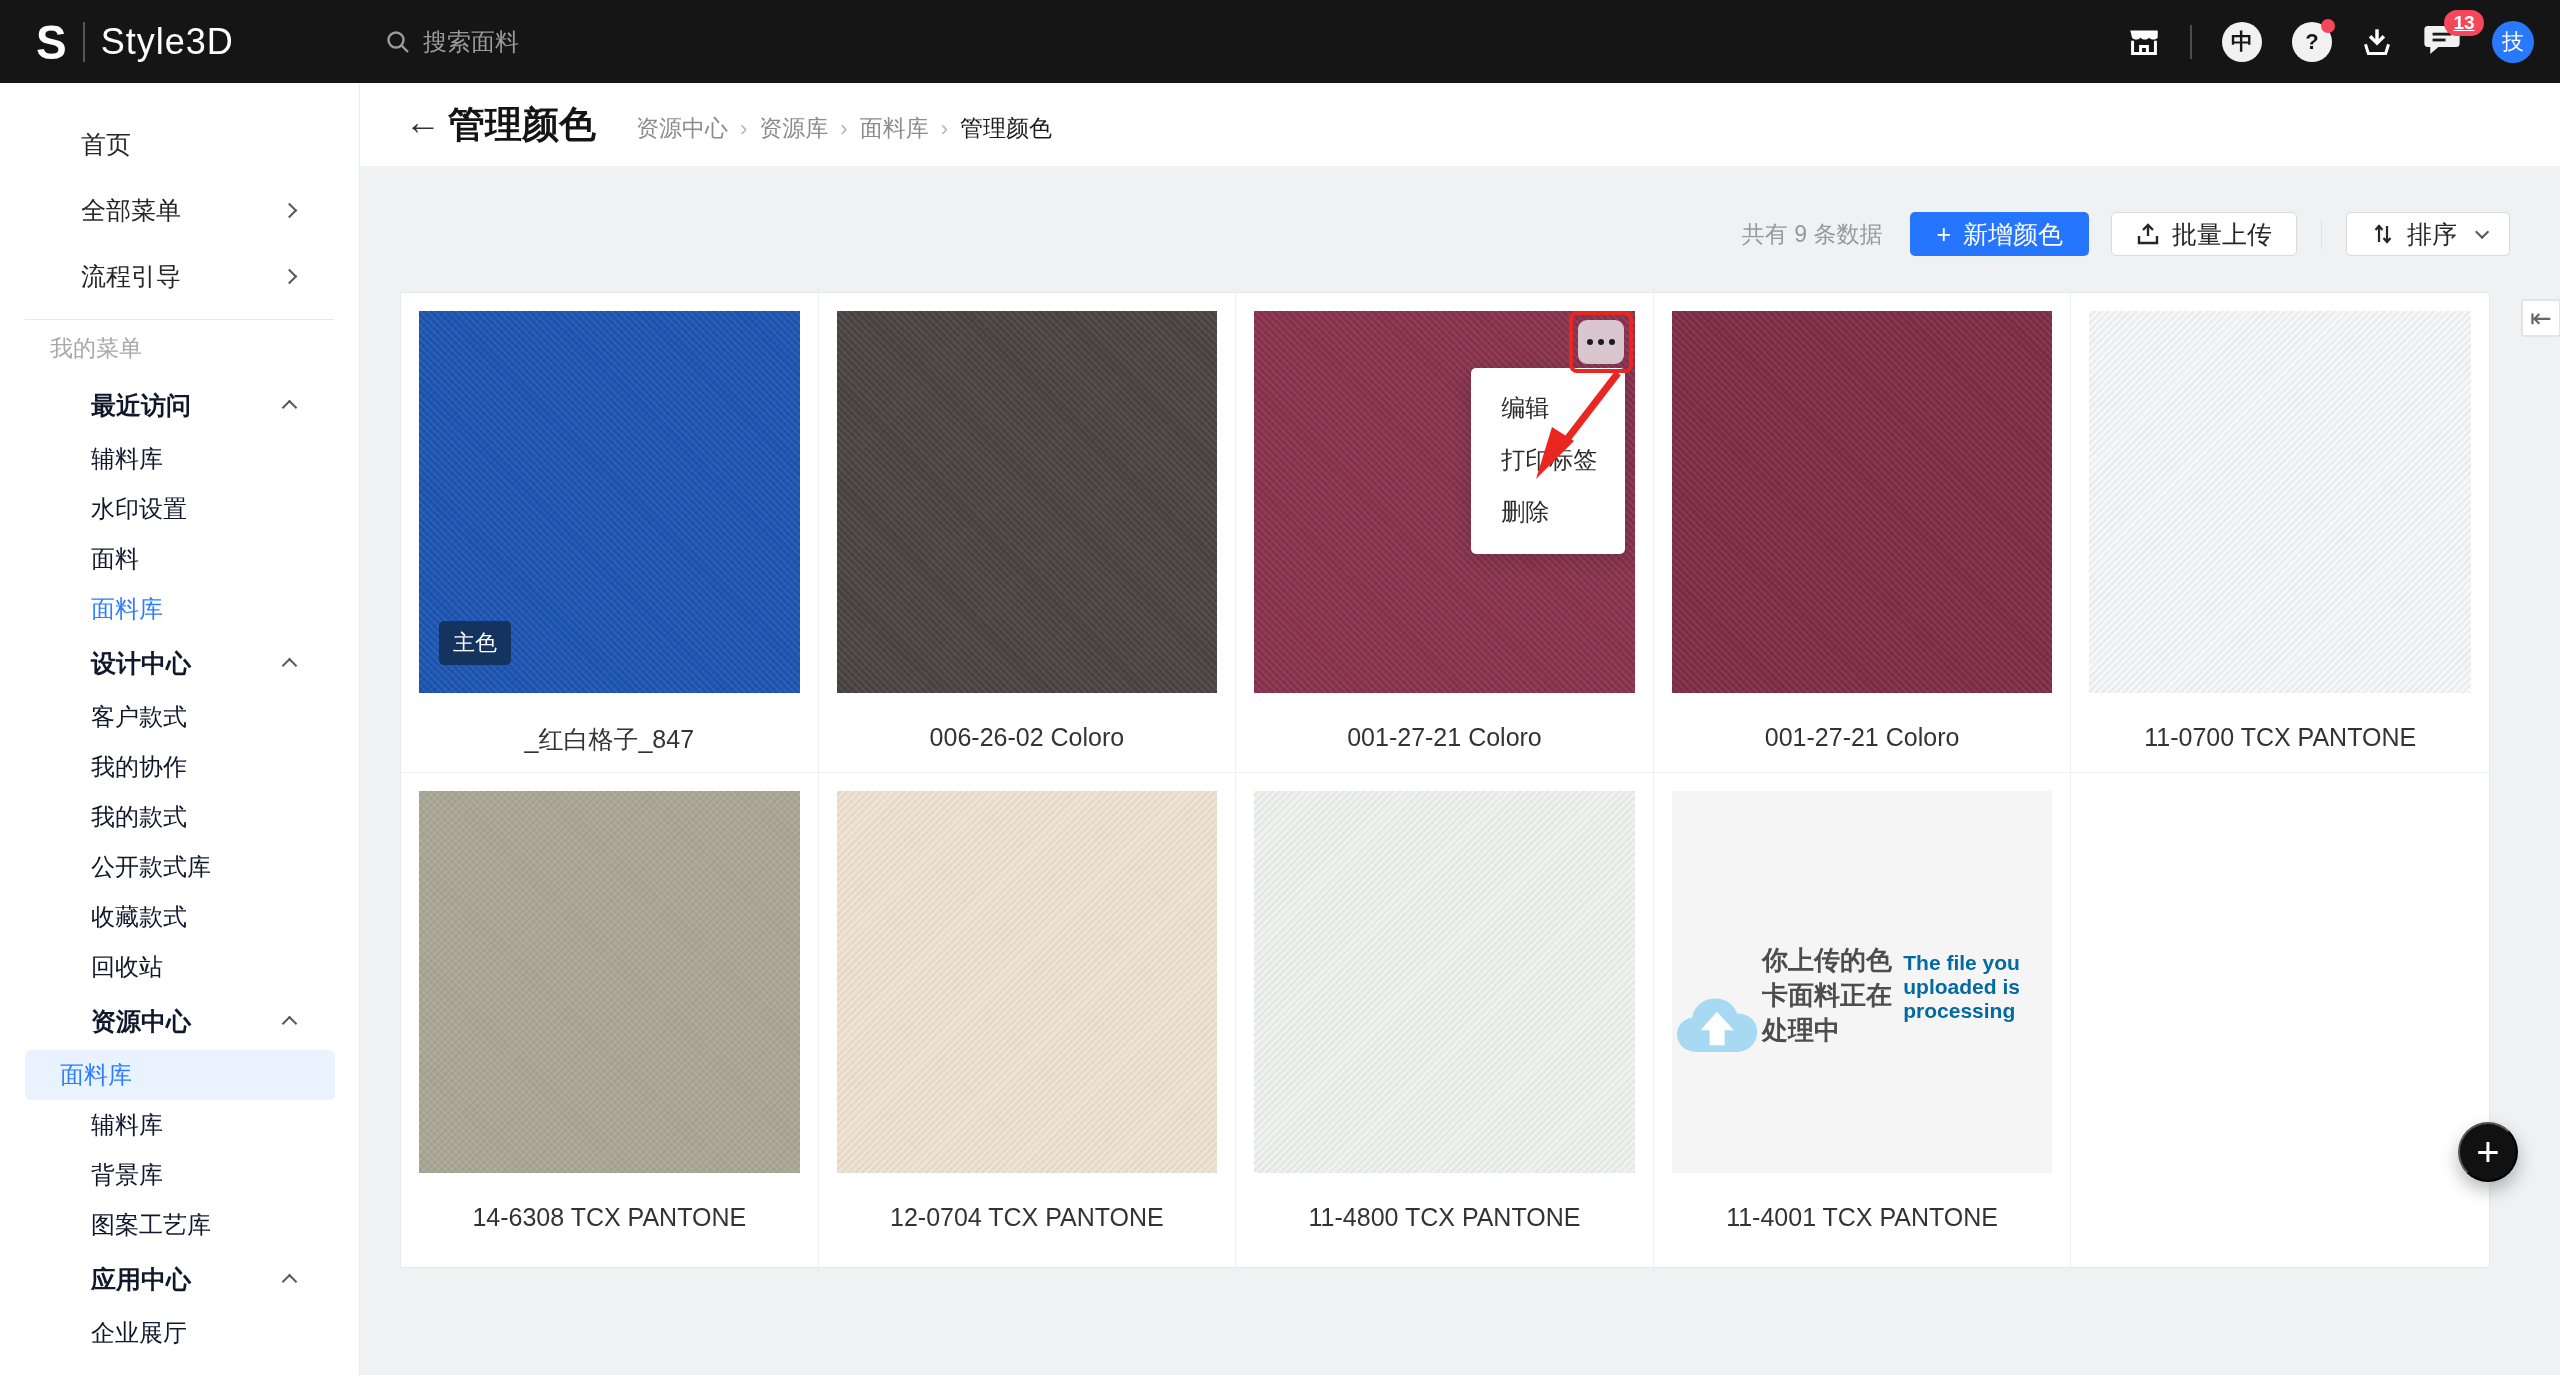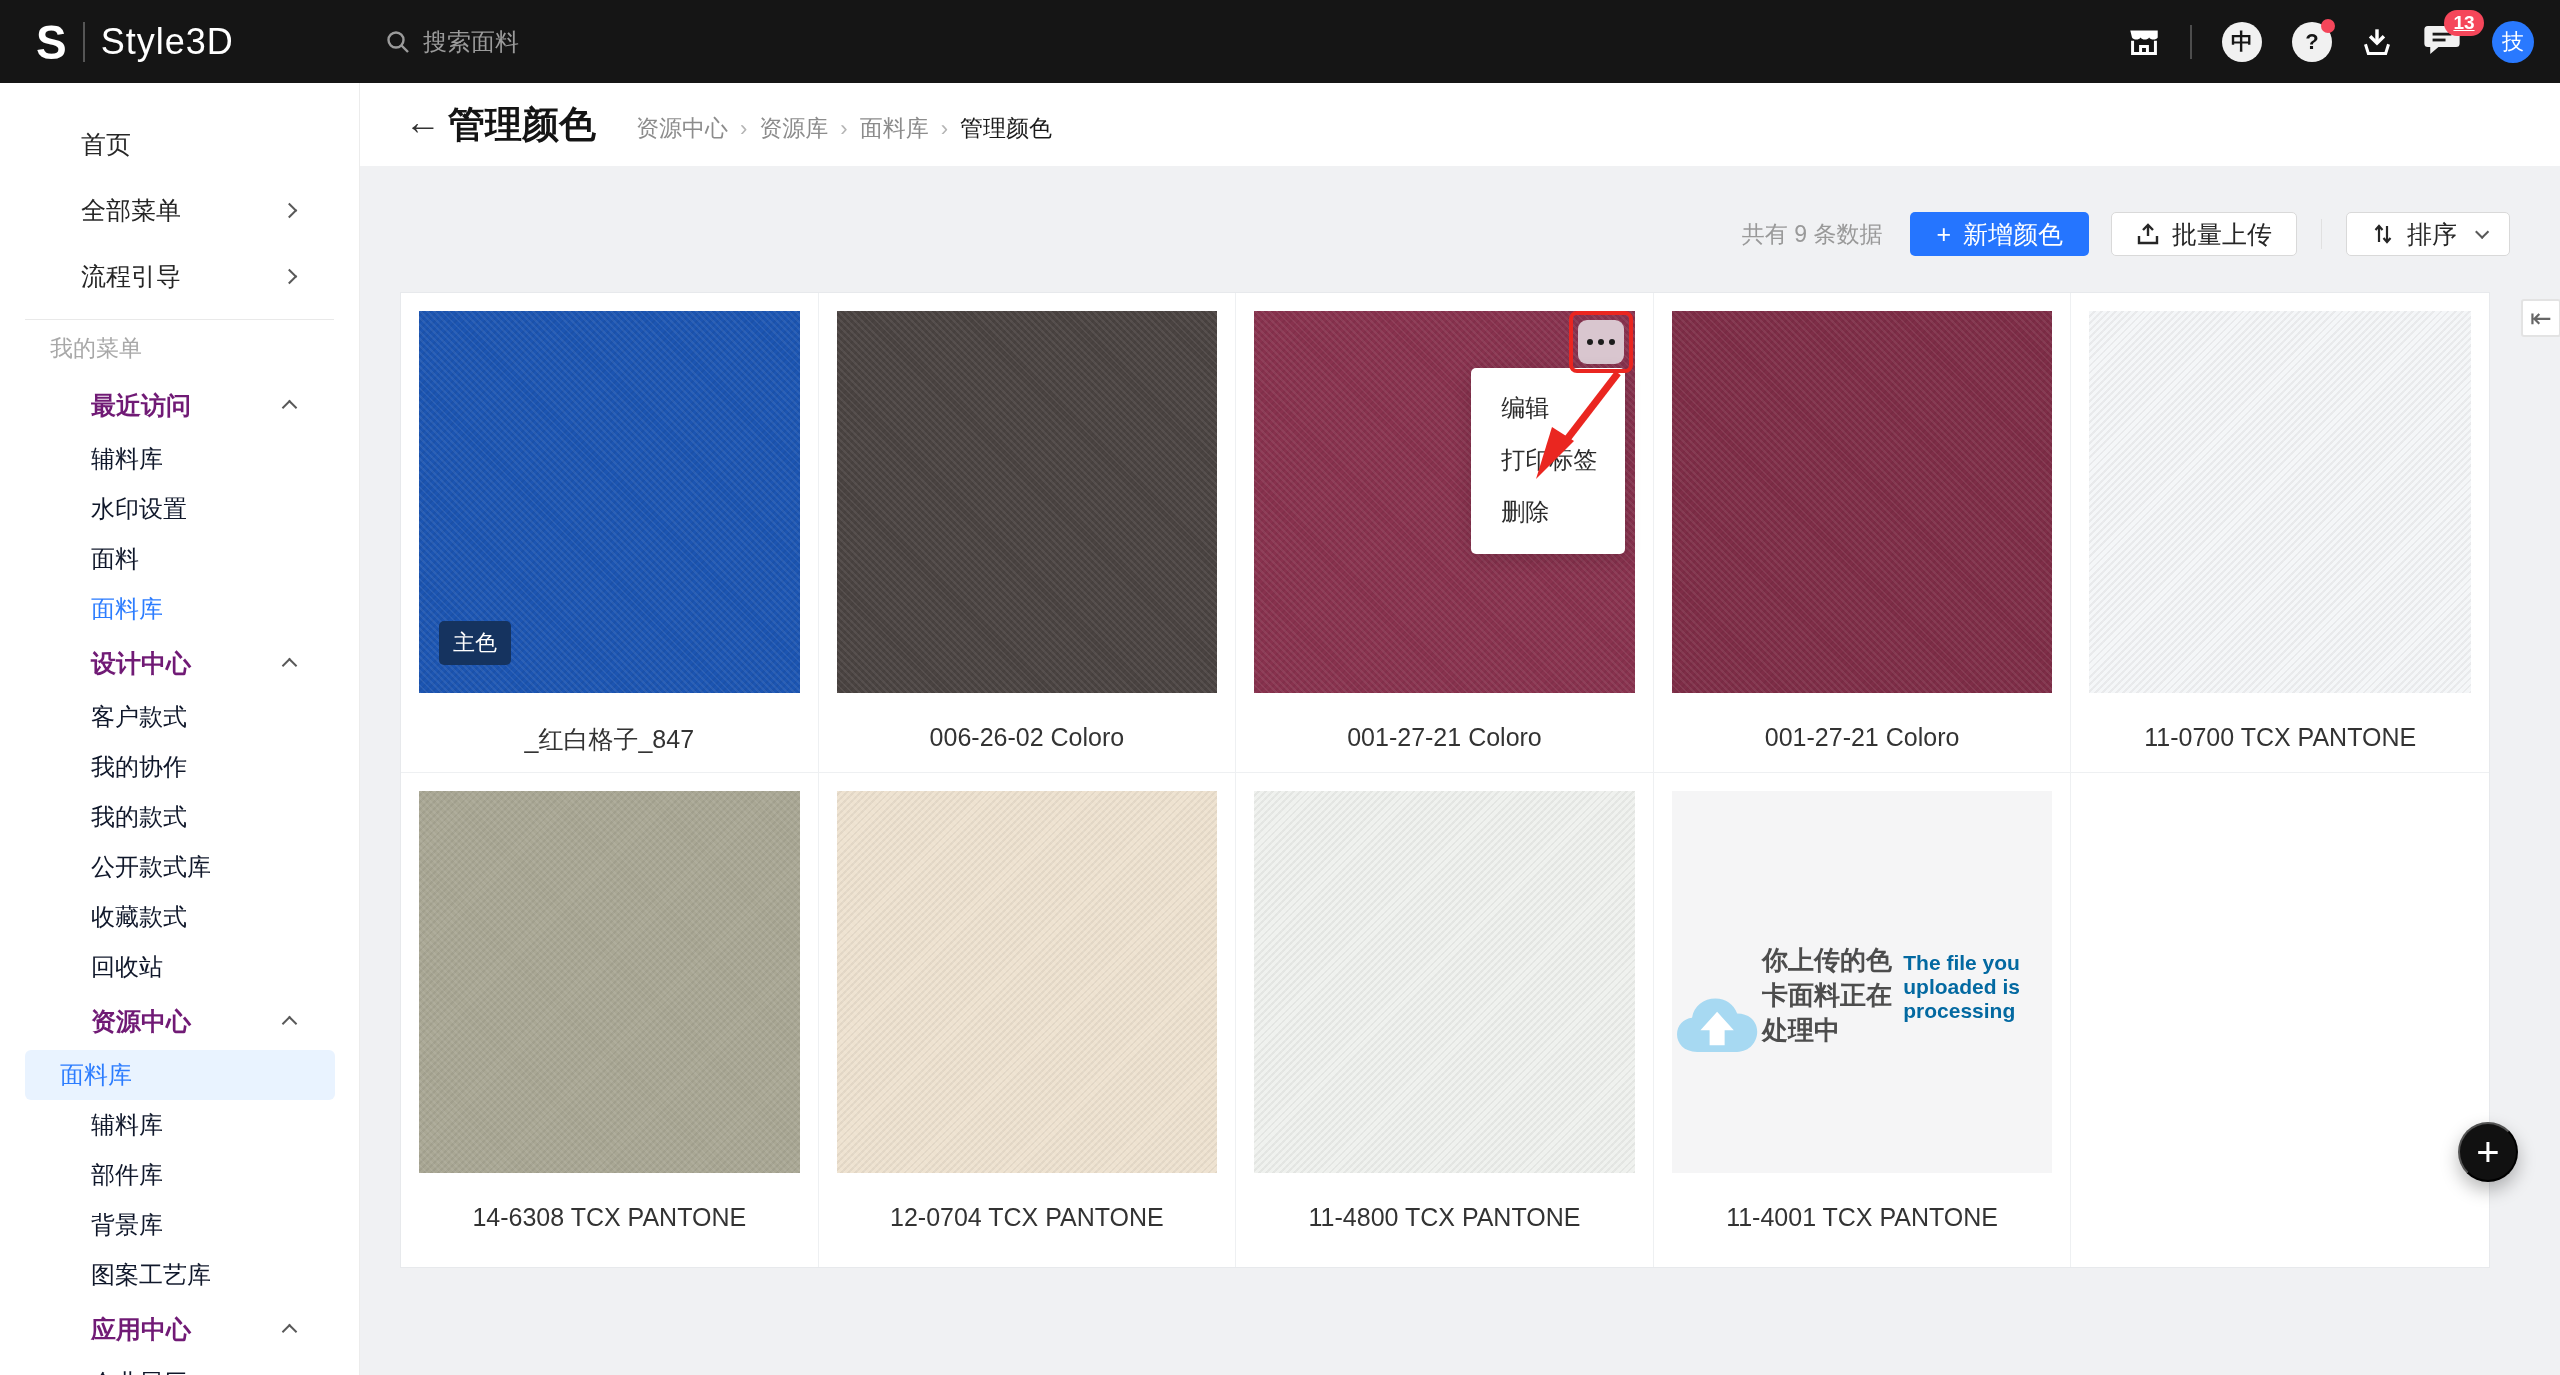--- a/index.html
+++ b/index.html
@@ -19,21 +19,21 @@
   .circle-ic { width:40px; height:40px; border-radius:50%; background:#f1f1f1; color:#161616; display:flex; align-items:center; justify-content:center; font-size:22px; font-weight:700; position:relative; }
   .red-dot { position:absolute; top:-3px; right:-3px; width:14px; height:14px; border-radius:50%; }
   .chat-wrap { position:relative; }
   .count-badge { position:absolute; top:-12px; right:-22px; min-width:40px; height:26px; padding:0 9px; border-radius:13px; color:#fff; font-size:19px; font-weight:700; display:flex; align-items:center; justify-content:center;text-decoration:underline; }
   .avatar { width:42px; height:42px; border-radius:50%; color:#fff; font-size:22px; display:flex; align-items:center; justify-content:center; }
 
   
   .sidebar { position:absolute; left:0; top:83px; width:360px; bottom:0; background:#fff; border-right:1px solid #ececec; padding-top:28px; overflow:hidden; z-index:10; }
   .side-item { position:relative; height:66px; display:flex; align-items:center; padding-left:50px; font-size:25px; color:#262626; cursor:pointer;margin-left:31px; }
   .side-sub { height:50px; padding-left:60px; font-size:24px; color:#0f172a; }
-  .side-head { height:58px; padding-left:60px; font-size:25px; font-weight:700; color:#701a75; }
+  .side-head { height:58px; padding-left:60px; font-size:25px; font-weight:700; color:#0f172a; }
   .side-label-muted { height:56px; display:flex; align-items:center; padding-left:50px; font-size:23px; color:#a8a8a8; }
   .side-divider { height:1px; background:#e9e9e9; margin:10px 25px 0 25px; }
   .chev { position:absolute; right:64px; width:11px; height:11px; border-right:2.5px solid #595959; border-bottom:2.5px solid #595959; }
   .chev-right { transform:rotate(-45deg); }
   .chev-up { transform:rotate(-135deg); top:26px; }
   .active-item { margin-left:25px; width:310px; border-radius:6px; padding-left:35px; }
 
   
   .page-header { position:absolute; left:360px; top:83px; right:0; height:83px; background:#fff; z-index:5; }
   .back-arrow { position:absolute; left:45px; top:18px; font-size:36px; color:#333; cursor:pointer; }
@@ -188,23 +188,20 @@
 
     <div class="side-item side-head">
       <span>资源中心</span>
       <span class="chev chev-up"></span>
     </div>
     <div class="side-item side-sub active-item" style="background: rgb(233, 243, 255); color: rgb(43, 124, 255);">
       <span>面料库</span>
     </div>
     <div class="side-item side-sub">
       <span>辅料库</span>
-    </div>
-    <div class="side-item side-sub">
-      <span>部件库</span>
     </div>
     <div class="side-item side-sub">
       <span>背景库</span>
     </div>
     <div class="side-item side-sub">
       <span>图案工艺库</span>
     </div>
 
     <div class="side-item side-head">
       <span>应用中心</span>

